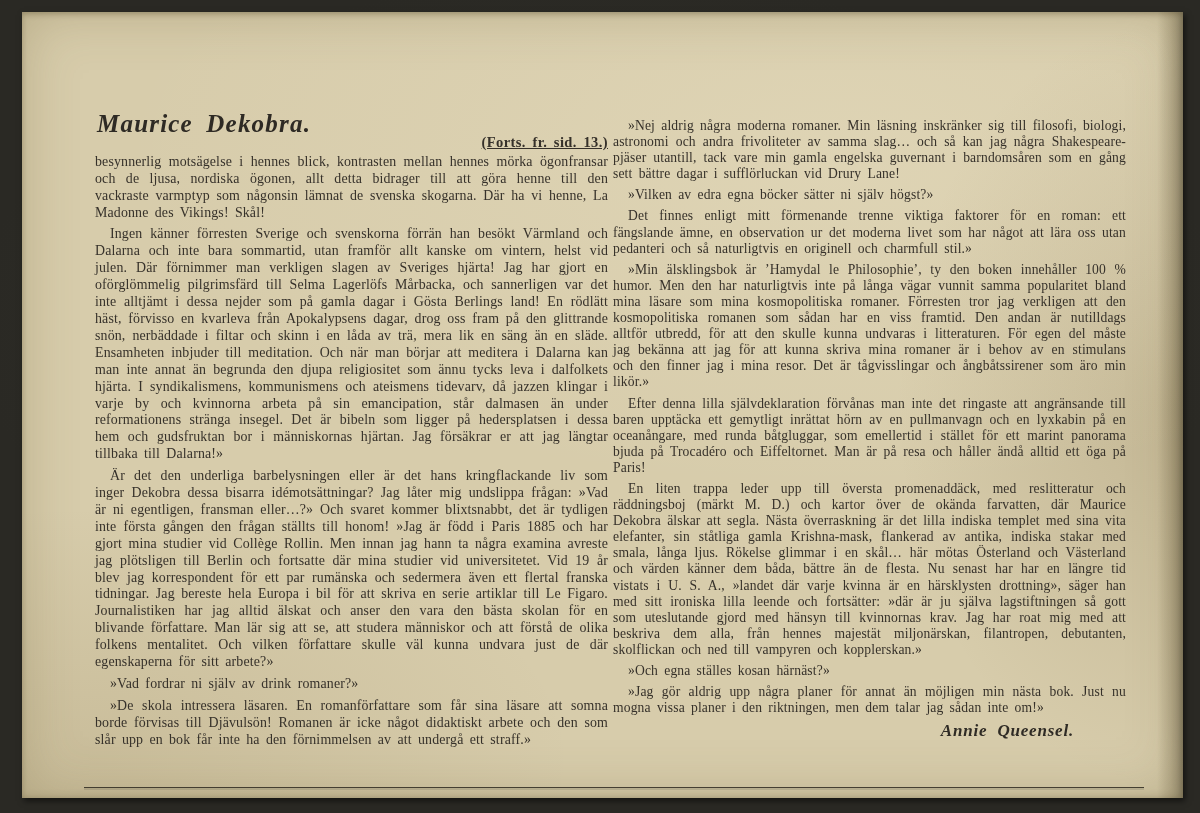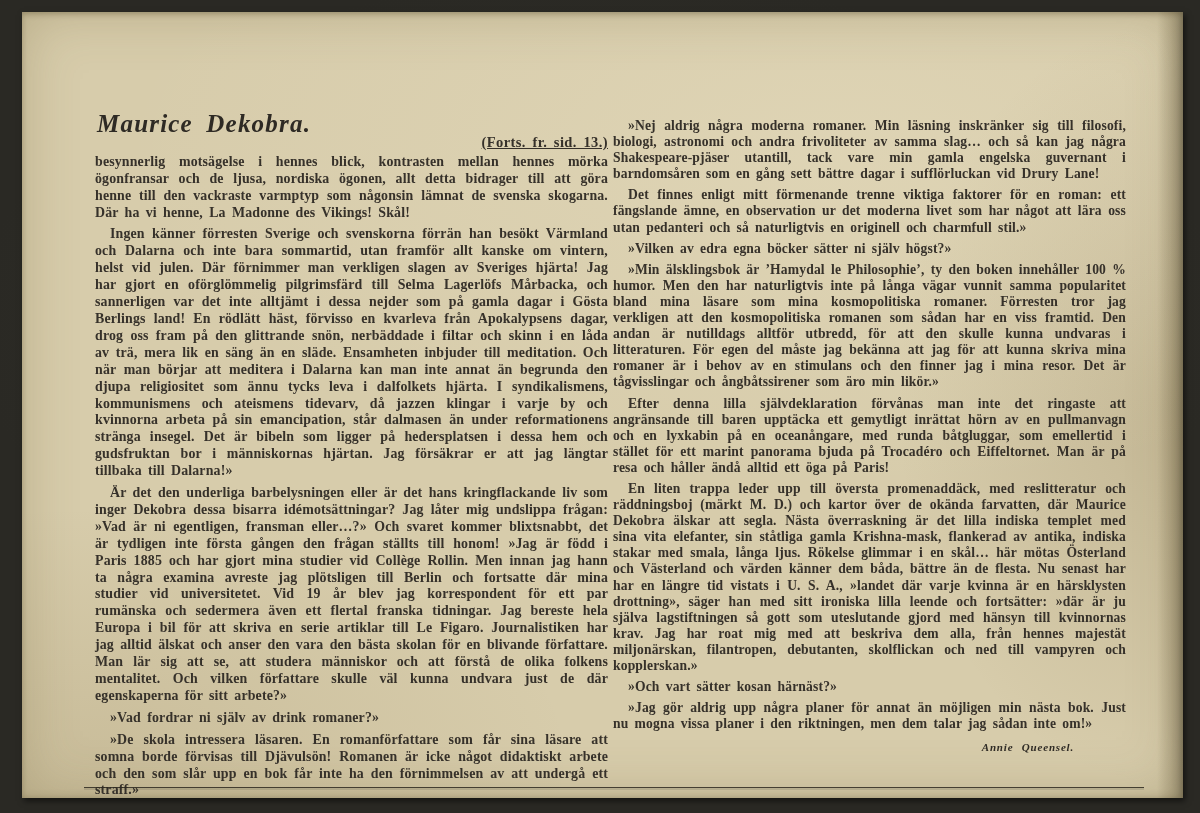--- a/index.html
+++ b/index.html
@@ -83,30 +83,29 @@
     text-align: right;
     font-weight: 700;
     font-size: 14.5px;
     letter-spacing: 0.4px;
     margin: 0 0 3px 0;
     text-decoration: underline;
   }
   .para {
     margin: 0 0 5px 0;
     text-indent: 15px;
-    font-weight: bold;
   }
   .para.no-indent { text-indent: 0; }
   .para:last-child { margin-bottom: 0; }
   .byline {
     text-align: right;
     padding-right: 52px;
     font-style: italic;
     font-weight: 700;
-    font-size: 11px;
+    font-size: 17px;
     letter-spacing: 0.8px;
     word-spacing: 5px;
     margin-top: 7px;
     color: #2f2b25;
   }
   .bottom-rule {
     position: absolute;
     left: 62px;
     bottom: 10px;
     width: 1060px;
@@ -129,26 +128,26 @@
           <p class="para no-indent">besynnerlig motsägelse i hennes blick, kontrasten mellan hennes mörka ögonfransar och de ljusa, nordiska ögonen, allt detta bidrager till att göra henne till den vackraste varmptyp som någonsin lämnat de svenska skogarna.  Där ha vi henne, La Madonne des Vikings!  Skål!</p>
           <p class="para">Ingen känner förresten Sverige och svenskorna förrän han besökt Värmland och Dalarna och inte bara sommartid, utan framför allt kanske om vintern, helst vid julen.  Där förnimmer man verkligen slagen av Sveriges hjärta!  Jag har gjort en oförglömmelig pilgrimsfärd till Selma Lagerlöfs Mårbacka, och sannerligen var det inte alltjämt i dessa nejder som på gamla dagar i Gösta Berlings land!  En rödlätt häst, förvisso en kvarleva från Apokalypsens dagar, drog oss fram på den glittrande snön, nerbäddade i filtar och skinn i en låda av trä, mera lik en säng än en släde.  Ensamheten inbjuder till meditation.  Och när man börjar att meditera i Dalarna kan man inte annat än begrunda den djupa religiositet som ännu tycks leva i dalfolkets hjärta.  I syndikalismens, kommunismens och ateismens tidevarv, då jazzen klingar i varje by och kvinnorna arbeta på sin emancipation, står dalmasen än under reformationens stränga insegel.  Det är bibeln som ligger på hedersplatsen i dessa hem och gudsfruktan bor i människornas hjärtan.  Jag försäkrar er att jag längtar tillbaka till Dalarna!»</p>
           <p class="para">Är det den underliga barbelysningen eller är det hans kringflackande liv som inger Dekobra dessa bisarra idémotsättningar?  Jag låter mig undslippa frågan: »Vad är ni egentligen, fransman eller…?»  Och svaret kommer blixtsnabbt, det är tydligen inte första gången den frågan ställts till honom!  »Jag är född i Paris 1885 och har gjort mina studier vid Collège Rollin.  Men innan jag hann ta några examina avreste jag plötsligen till Berlin och fortsatte där mina studier vid universitetet.  Vid 19 år blev jag korrespondent för ett par rumänska och sedermera även ett flertal franska tidningar.  Jag bereste hela Europa i bil för att skriva en serie artiklar till Le Figaro.  Journalistiken har jag alltid älskat och anser den vara den bästa skolan för en blivande författare.  Man lär sig att se, att studera människor och att förstå de olika folkens mentalitet.  Och vilken författare skulle väl kunna undvara just de där egenskaperna för sitt arbete?»</p>
           <p class="para">»Vad fordrar ni själv av drink romaner?»</p>
           <p class="para">»De skola intressera läsaren.  En romanförfattare som får sina läsare att somna borde förvisas till Djävulsön!  Romanen är icke något didaktiskt arbete och den som slår upp en bok får inte ha den förnimmelsen av att undergå ett straff.»</p>
         </div>
     </div>
     <div class="col col-right">
       <div class="paras">
           <p class="para">»Nej aldrig några moderna romaner.  Min läsning inskränker sig till filosofi, biologi, astronomi och andra frivoliteter av samma slag… och så kan jag några Shakespeare-pjäser utantill, tack vare min gamla engelska guvernant i barndomsåren som en gång sett bättre dagar i sufflörluckan vid Drury Lane!</p>
+          <p class="para">»Vilken av edra egna böcker sätter ni själv högst?»</p>
           <p class="para">Det finnes enligt mitt förmenande trenne viktiga faktorer för en roman: ett fängslande ämne, en observation ur det moderna livet som har något att lära oss utan pedanteri och så naturligtvis en originell och charmfull stil.»</p>
-          <p class="para">»Vilken av edra egna böcker sätter ni själv högst?»</p>
           <p class="para">»Min älsklingsbok är ’Hamydal le Philosophie’, ty den boken innehåller 100 % humor.  Men den har naturligtvis inte på långa vägar vunnit samma popularitet bland mina läsare som mina kosmopolitiska romaner.  Förresten tror jag verkligen att den kosmopolitiska romanen som sådan har en viss framtid.  Den andan är nutilldags alltför utbredd, för att den skulle kunna undvaras i litteraturen.  För egen del måste jag bekänna att jag för att kunna skriva mina romaner är i behov av en stimulans och den finner jag i mina resor.  Det är tågvisslingar och ångbåtssirener som äro min likör.»</p>
           <p class="para">Efter denna lilla självdeklaration förvånas man inte det ringaste att angränsande till baren upptäcka ett gemytligt inrättat hörn av en pullmanvagn och en lyxkabin på en oceanångare, med runda båtgluggar, som emellertid i stället för ett marint panorama bjuda på Trocadéro och Eiffeltornet.  Man är på resa och håller ändå alltid ett öga på Paris!</p>
           <p class="para">En liten trappa leder upp till översta promenaddäck, med reslitteratur och räddningsboj (märkt M. D.) och kartor över de okända farvatten, där Maurice Dekobra älskar att segla.  Nästa överraskning är det lilla indiska templet med sina vita elefanter, sin ståtliga gamla Krishna-mask, flankerad av antika, indiska stakar med smala, långa ljus.  Rökelse glimmar i en skål… här mötas Österland och Västerland och värden känner dem båda, bättre än de flesta.  Nu senast har har en längre tid vistats i U. S. A., »landet där varje kvinna är en härsklysten drottning», säger han med sitt ironiska lilla leende och fortsätter: »där är ju själva lagstiftningen så gott som uteslutande gjord med hänsyn till kvinnornas krav.  Jag har roat mig med att beskriva dem alla, från hennes majestät miljonärskan, filantropen, debutanten, skolflickan och ned till vampyren och kopplerskan.»</p>
-          <p class="para">»Och vart sätter kosan härnäst?»</p>
+          <p class="para">»Och egna ställes kosan härnäst?»</p>
           <p class="para">»Jag gör aldrig upp några planer för annat än möjligen min nästa bok.  Just nu mogna vissa planer i den riktningen, men dem talar jag sådan inte om!»</p>
         </div>
       <div class="byline">Annie Queensel.</div>
     </div>
   </div>
   <div class="bottom-rule"></div>
   <div class="edge-shade"></div>
 </div>
 
 </body></html>

